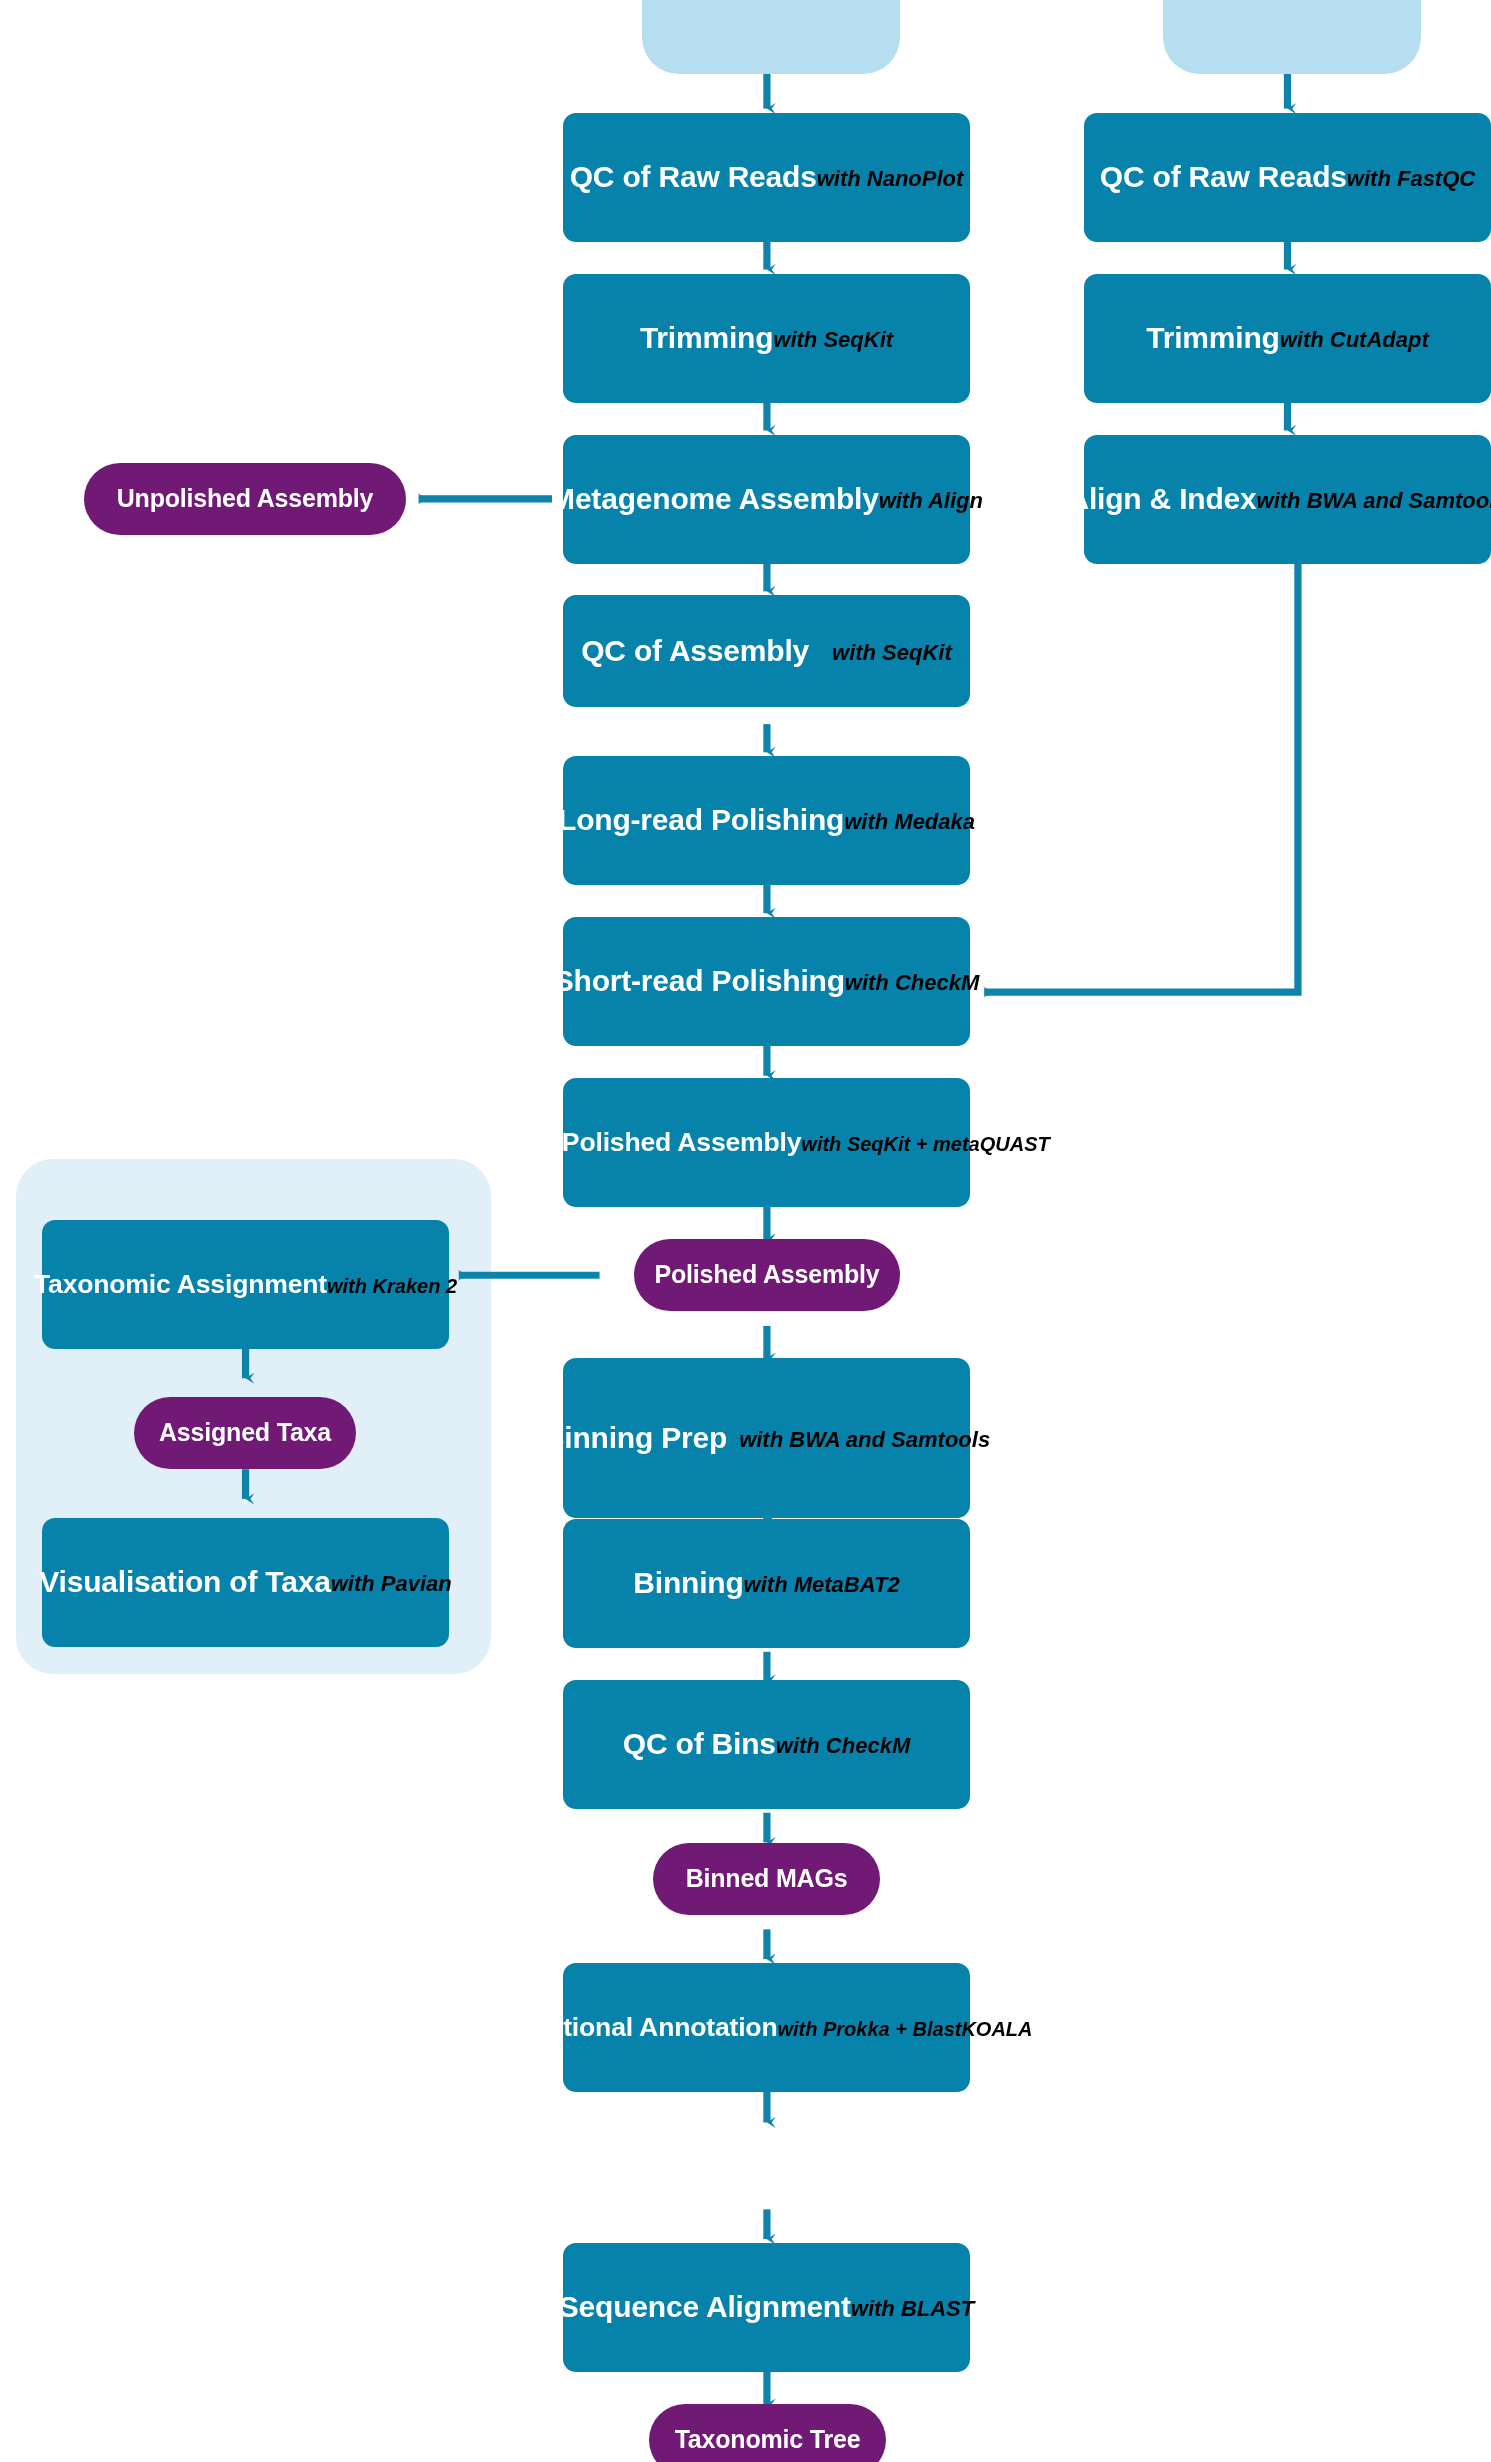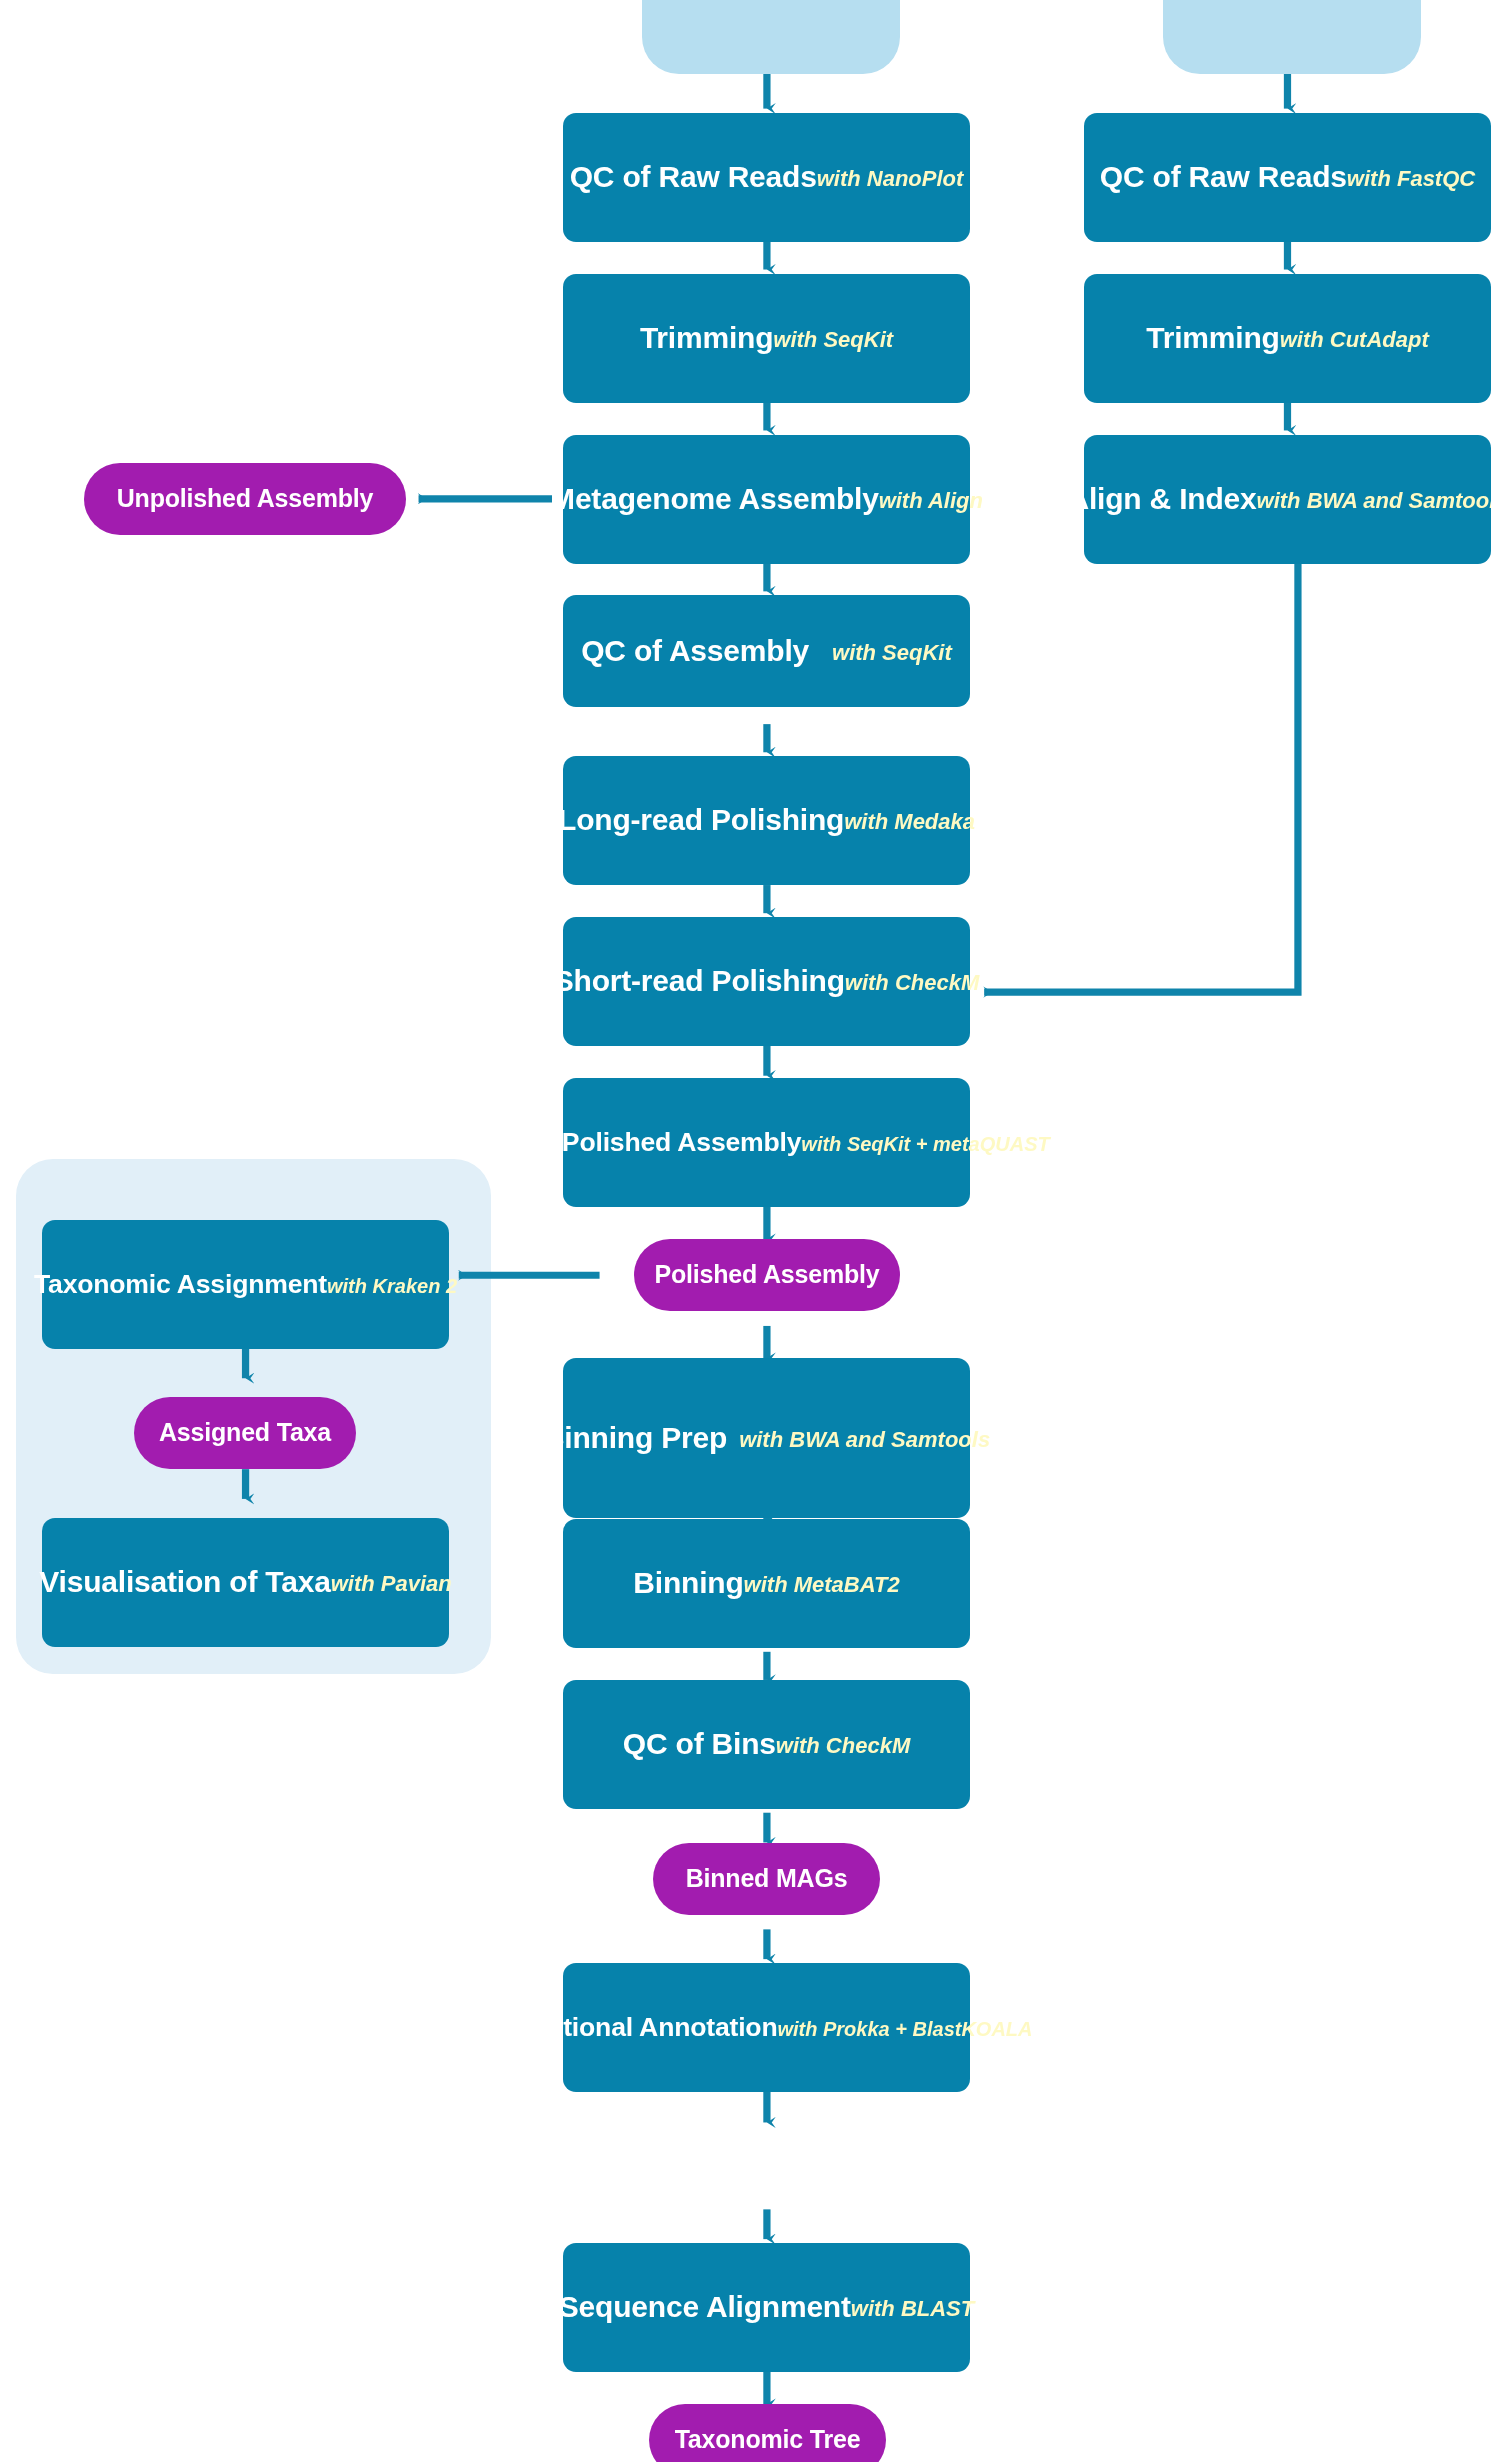--- a/index.html
+++ b/index.html
@@ -41,39 +41,39 @@
     justify-content: center;
     text-align: center;
     color: #ffffff;
     line-height: 1.02;
   }
   .node.process {
     background: #0682ab;
     border-radius: 13px;
   }
   .node.data {
-    background: #a21caf;
+    background: #701a75;
     border-radius: 804px;
   }
   .node.entry {
     background: #b6def0;
     border-radius: 37px;
   }
   .node .title {
     font-weight: bold;
     font-size: 30px;
     letter-spacing: -0.2px;
     white-space: nowrap;
   }
   .node .subtitle {
     font-style: italic;
     font-weight: bold;
     font-size: 22px;
     margin-top: 4px;
-    color: #fef9c3;
+    color: #000000;
     white-space: nowrap;
   }
   .node.data .title {
     font-size: 25px;
   }
   .node.small .title { font-size: 26.6px; }
   .node.small .subtitle { font-size: 20px; }
 </style>
 </head>
 <body>

